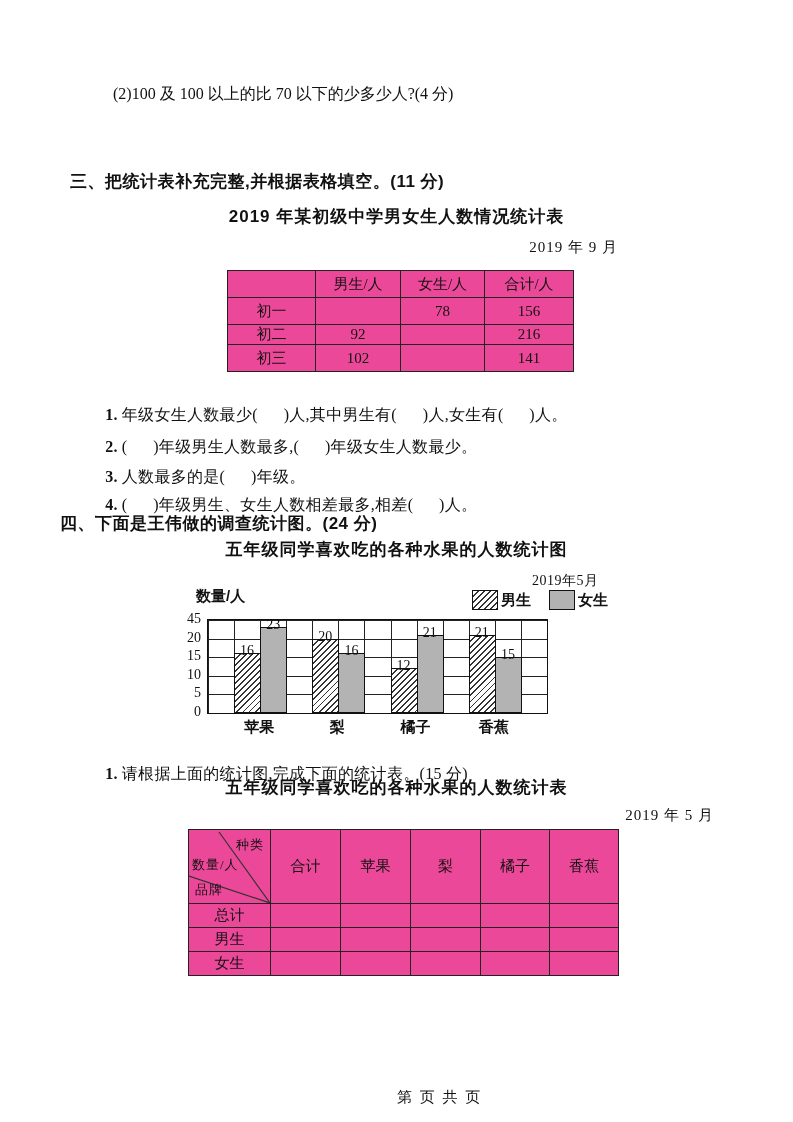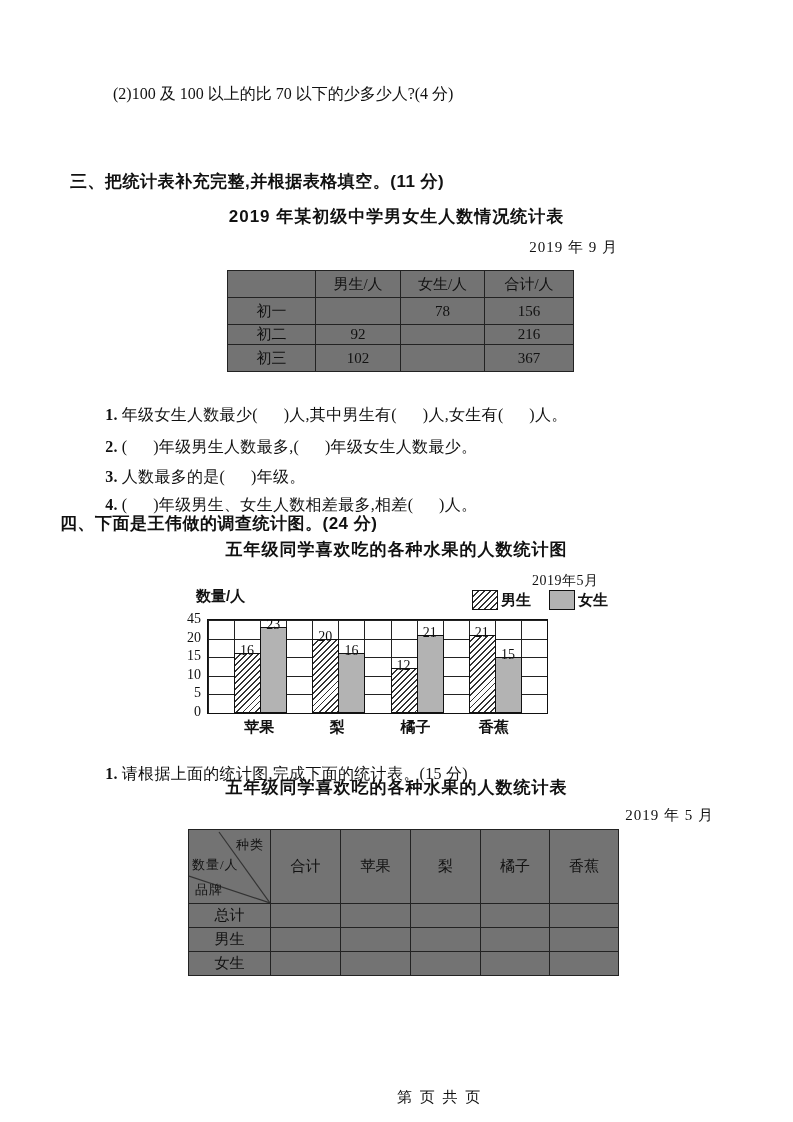--- a/index.html
+++ b/index.html
@@ -9,21 +9,21 @@
     font-family:"Liberation Serif","DejaVu Serif",serif;
   }
   .abs{position:absolute;}
   .serif{font-family:"Liberation Serif","DejaVu Serif",serif;}
   .heiti{font-family:"Liberation Sans","DejaVu Sans",sans-serif;font-weight:700;}
   .sec-heading{position:absolute;font-size:17px;letter-spacing:0.5px;}
   .tbl-title{position:absolute;left:0;width:100%;text-align:center;font-size:17px;letter-spacing:1px;}
   .date-line{position:absolute;text-align:right;font-size:15px;letter-spacing:1px;}
   .q{position:absolute;font-size:16px;white-space:pre;letter-spacing:0.3px;}
   .q .qnum{font-weight:700;margin-right:4px;}
-  table.sheet{border-collapse:collapse;table-layout:fixed;position:absolute;background:#737373;}
+  table.sheet{border-collapse:collapse;table-layout:fixed;position:absolute;background:#ec4899;}
   table.sheet td{border:1.6px solid #222;text-align:center;vertical-align:middle;
     font-size:15px;padding:0;overflow:hidden;}
   
   .chart{position:absolute;left:180px;top:568px;width:445px;height:178px;text-decoration:underline;}
   .chart-date{position:absolute;left:352px;top:4px;font-size:14px;letter-spacing:0.5px;}
   .legend{position:absolute;left:292px;top:22px;display:flex;align-items:center;}
   .lg-box{width:26px;height:20px;box-sizing:border-box;border:1.6px solid #111;display:inline-block;}
   .lg-label{font-size:15px;margin-left:3px;}
   .hatch{background-color:#fff;
     background-image:repeating-linear-gradient(135deg,transparent 0,transparent 3px,#333 3px,#333 4.3px);}
@@ -82,21 +82,21 @@
     <tr style="height:17px">
       <td>初二</td>
       <td>92</td>
       <td></td>
       <td>216</td>
     </tr>
     <tr style="height:27px">
       <td>初三</td>
       <td>102</td>
       <td></td>
-      <td>367</td>
+      <td>141</td>
     </tr>
   </tbody>
     </table>
 
   <div class="q" style="left:88px;top:387px;">
     <span class="qnum">1.</span><span>年级女生人数最少(      )人,其中男生有(      )人,女生有(      )人。</span>
   </div>
   <div class="q" style="left:88px;top:419px;">
     <span class="qnum">2.</span><span>(      )年级男生人数最多,(      )年级女生人数最少。</span>
   </div>

